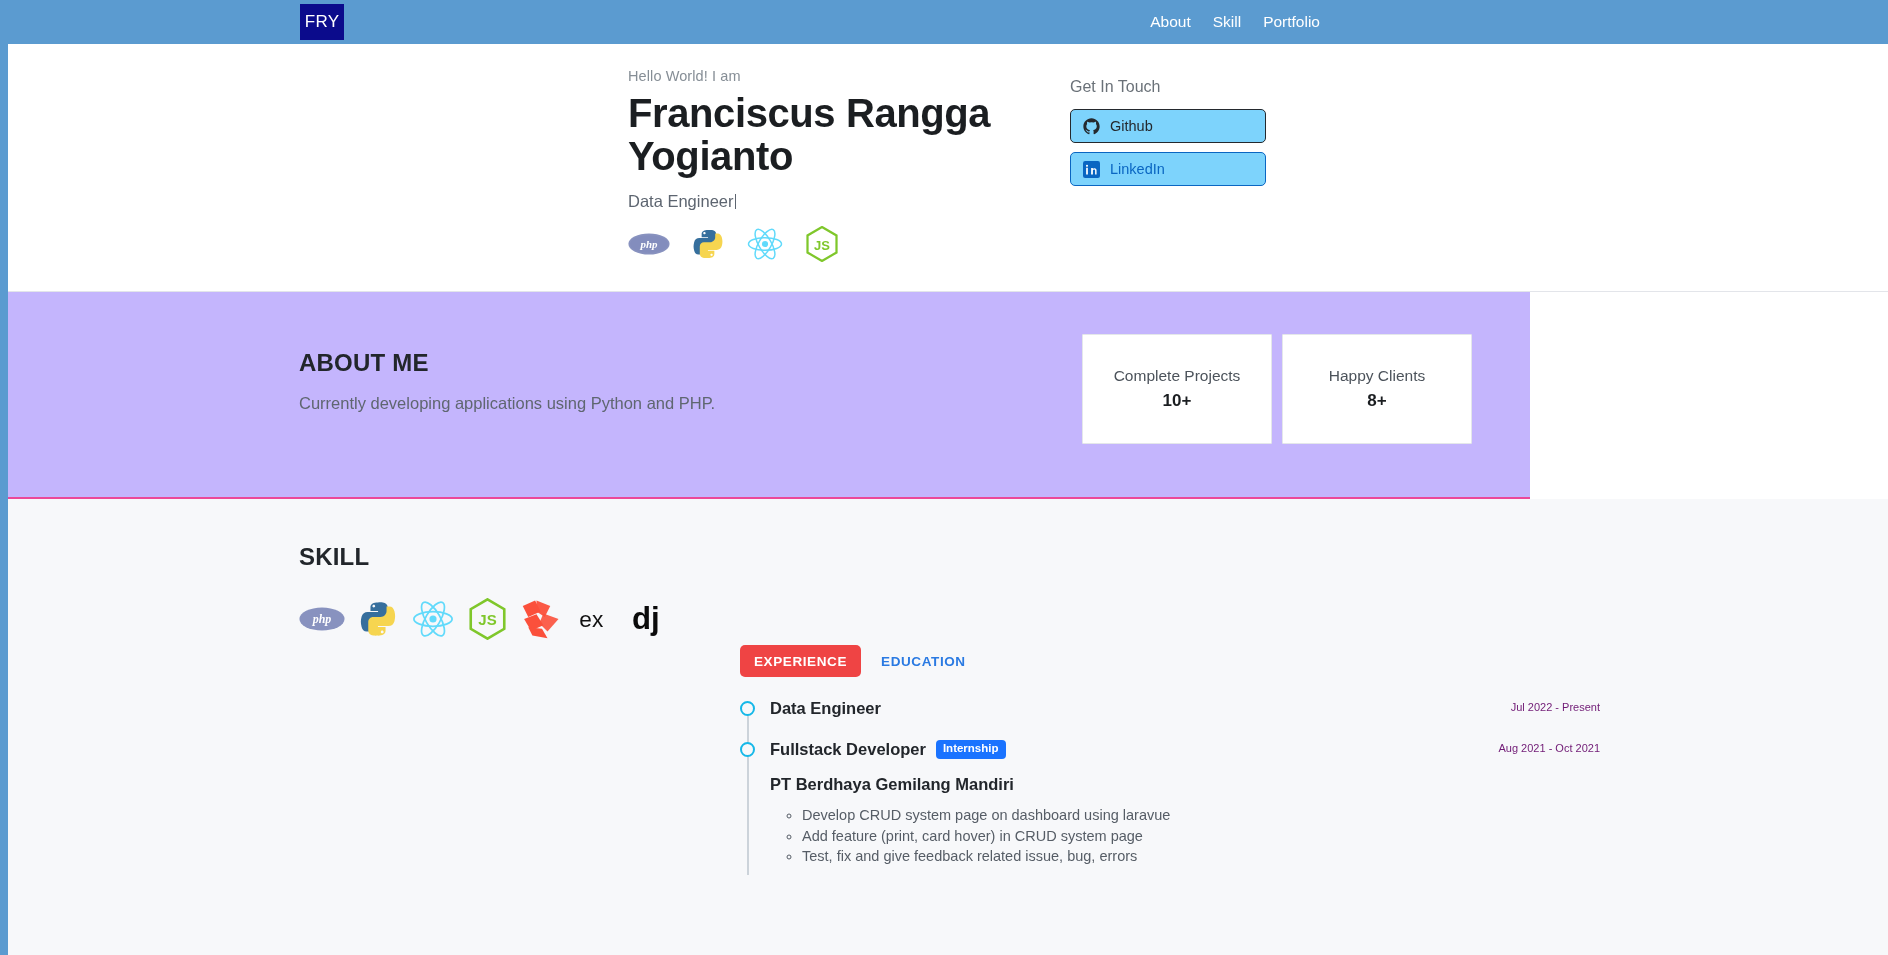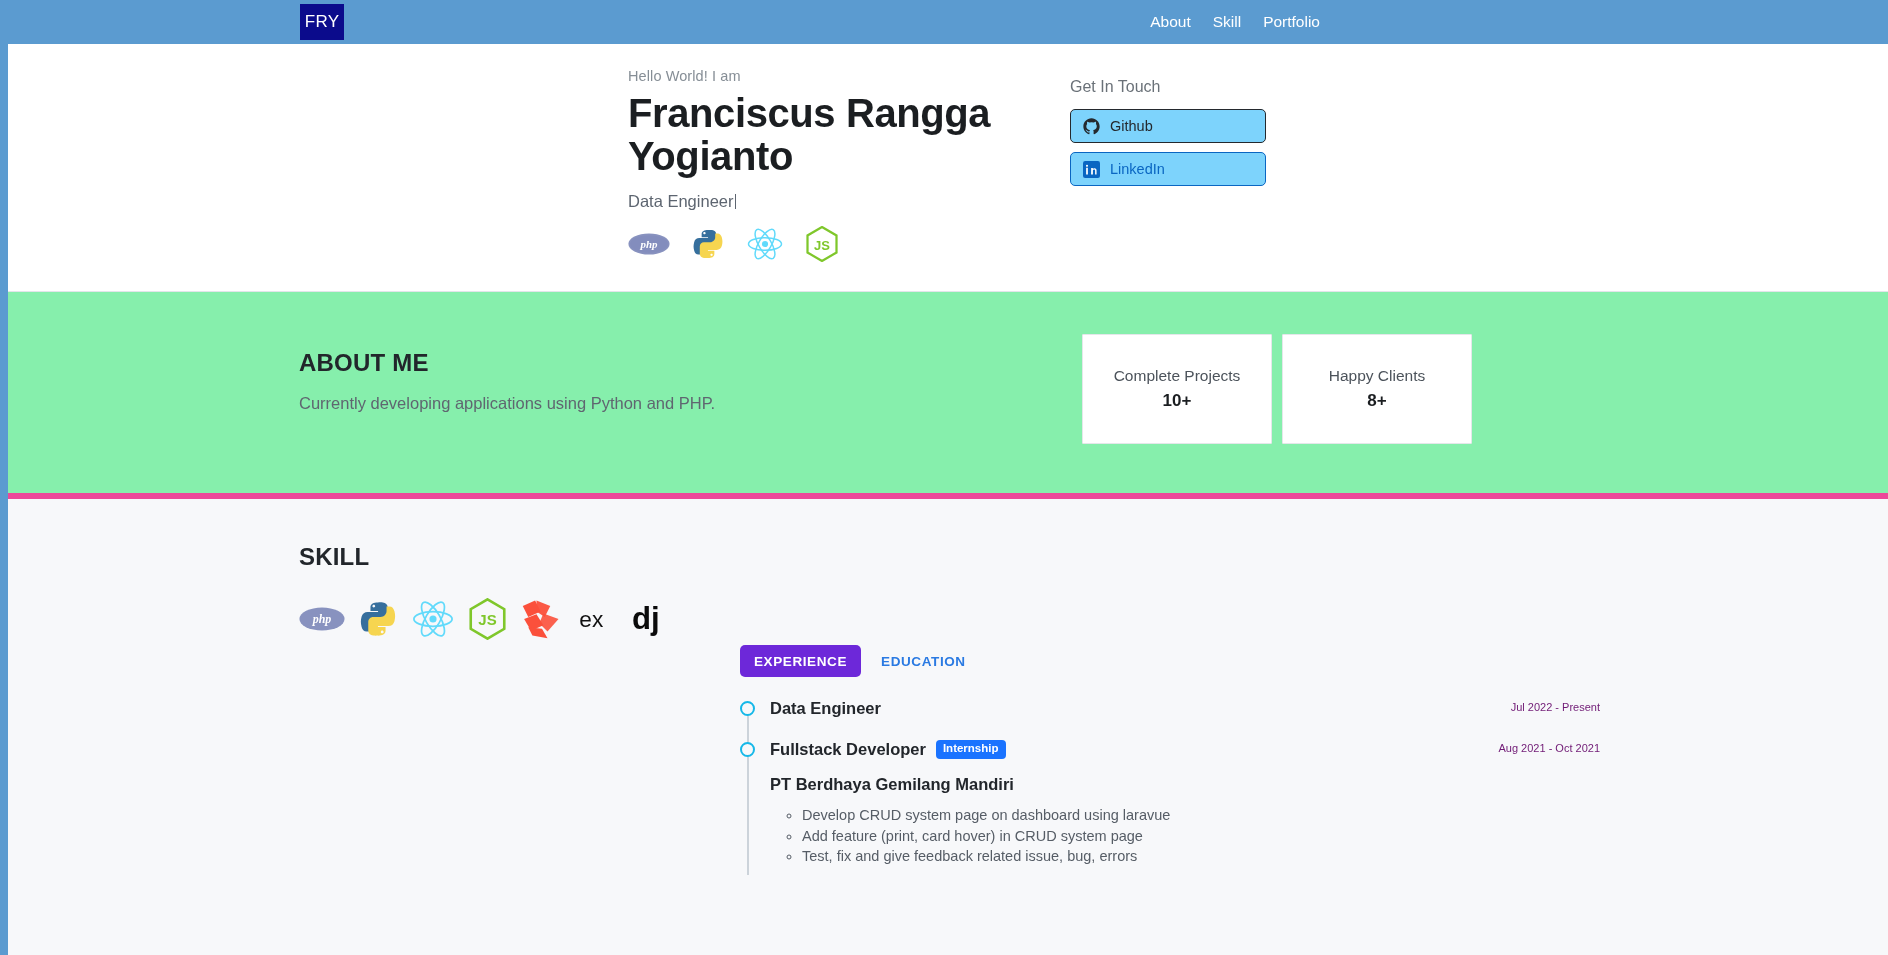--- a/index.html
+++ b/index.html
@@ -148,24 +148,24 @@
     background: #7dd3fc;
     margin-bottom: 9px;
     cursor: pointer;
   }
   #btn-github { border: 1px solid #24292e; color: #24292e; }
   #btn-linkedin { border: 1px solid #0a66c2; color: #0a66c2; }
 
   
   #about {
     position: relative;
-    width: 1888px;
+    width: 1530px;
     height: 207px;
-    background: #86efac;
-    border-bottom: 6px solid #ec4899;
+    background: #c4b5fd;
+    border-bottom: 2px solid #ec4899;
   }
   #about-text {
     position: absolute;
     left: 299px;
     top: 57px;
     width: 680px;
   }
   .section-title {
     font-size: 24px;
     font-weight: 700;
@@ -239,21 +239,21 @@
     border-radius: 5px;
     font-size: 13.5px;
     font-weight: 700;
     letter-spacing: .6px;
     display: flex;
     align-items: center;
     cursor: pointer;
     border: none;
     font-family: "Liberation Sans", sans-serif;
   }
-  .tab.active { background: #6d28d9; color: #ffffff; }
+  .tab.active { background: #ef4444; color: #ffffff; }
   .tab.inactive { background: transparent; color: #2a7ae2; }
 
   #timeline {
     position: relative;
     margin-top: 22px;
     padding-left: 30px;
   }
   #timeline-rail {
     position: absolute;
     left: 7px;

